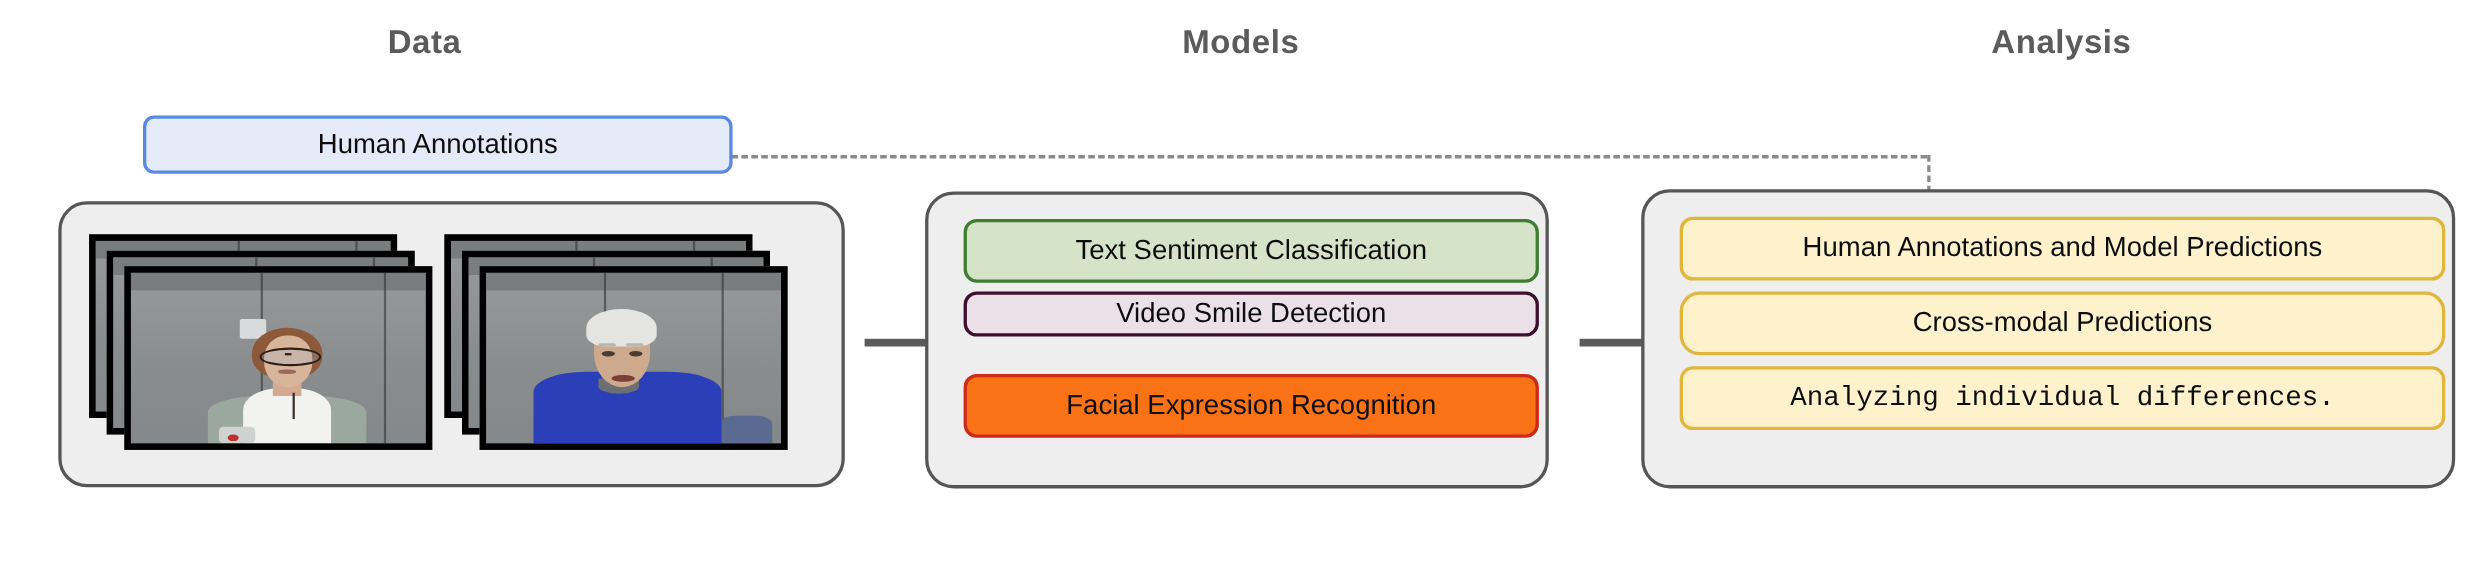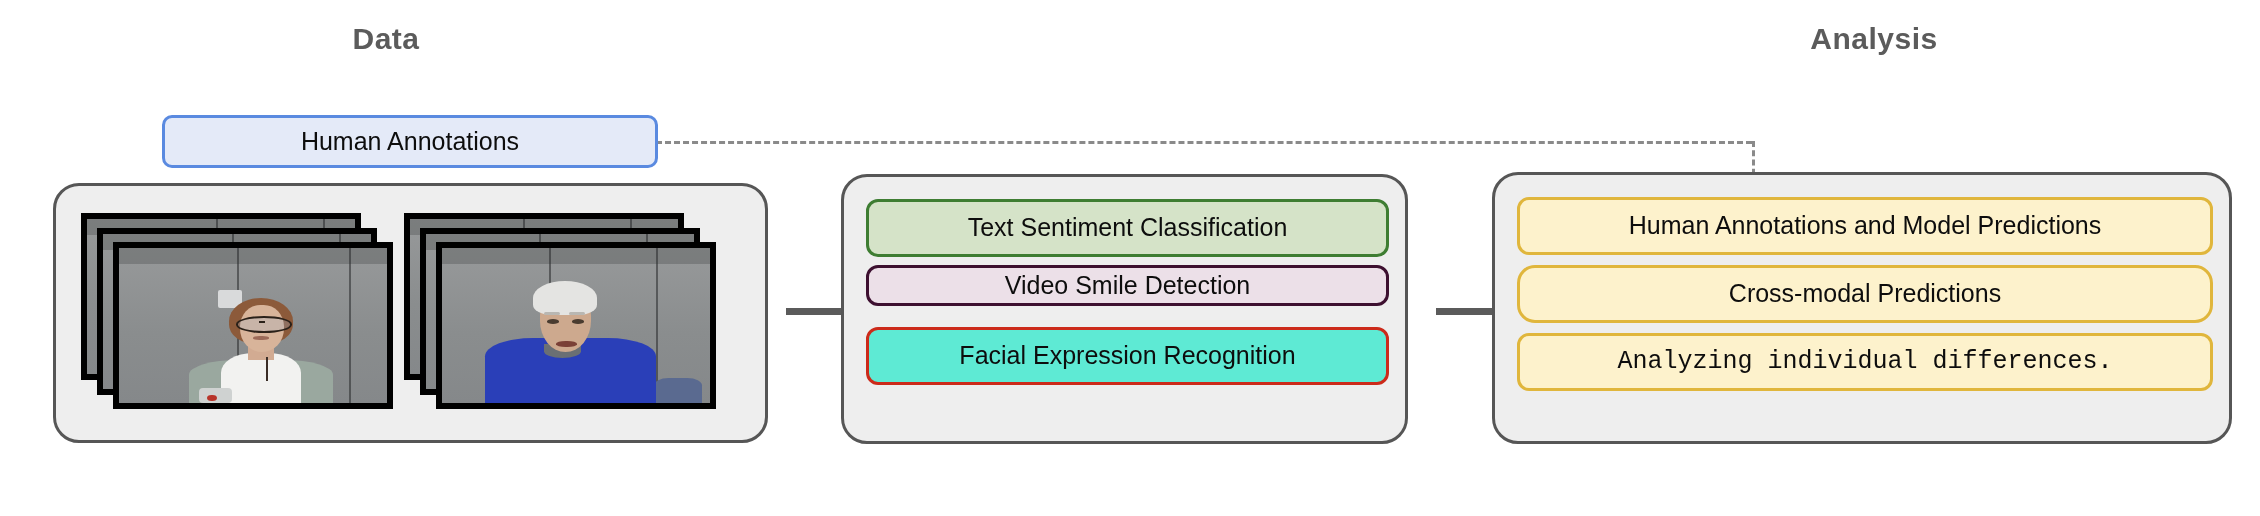--- a/index.html
+++ b/index.html
@@ -60,20 +60,21 @@
     border-radius: 12px;
     border-width: 3px;
     border-style: solid;
     display: flex;
     align-items: center;
     justify-content: center;
     font-size: 25px;
     color: #0d0d0d;
     text-align: center;
     line-height: 1.1;
+    margin-left: 10px;
   }
 
   
   .video-stack {
     position: absolute;
   }
   .vframe {
     position: absolute;
     box-sizing: border-box;
     border: 6px solid #000000;
@@ -272,26 +273,27 @@
     width: 0;
     border-left: 3px dashed #8a8a8a;
   }
 </style>
 </head>
 <body>
 
 <div id="canvas">
 
   <div class="section-title" style="left:386px; top:22px;">Data</div>
+  <div class="section-title" style="left:1128px; top:22px;">Models</div>
   <div class="section-title" style="left:1874px; top:22px;">Analysis</div>
 
   <div class="dash-h" style="left:656px; top:141px; width:1096px;"></div>
   <div class="dash-v" style="left:1752px; top:141px; height:43px;"></div>
 
-  <div class="annot-box" style="left:130px; top:115px; width:496px; height:53px;margin-left:32px;">
+  <div class="annot-box" style="left:130px; top:105px; width:536px; height:53px;">
     <span>Human Annotations</span>
   </div>
 
   <div class="stage-panel" style="left:53px; top:183px; width:715px; height:260px;">
 
     <div class="video-stack" style="left:25px; top:27px; width:320px; height:200px;">
       <div class="vframe" style="left:0px; top:0px; width:280px; height:167px;">
         <div class="wall"></div>
         <div class="rail"></div>
         <div class="seam-a" style="left:48%;"></div>
@@ -357,21 +359,21 @@
 
   <div class="arrow" style="left:786px; top:308px; width:66px;"></div>
 
   <div class="stage-panel" style="left:841px; top:174px; width:567px; height:270px;">
     <div class="item-box" style="left:22px; top:22px; width:523px; height:58px; background:#d5e3c8; border-color:#3e7d32;">
       <span>Text Sentiment Classification</span>
     </div>
     <div class="item-box" style="left:22px; top:88px; width:523px; height:41px; background:#ece0e8; border-color:#3d1030;">
       <span>Video Smile Detection</span>
     </div>
-    <div class="item-box" style="left:22px; top:150px; width:523px; height:58px; background:#5eead4; border-color:#cc2a1a;">
+    <div class="item-box" style="left:22px; top:163px; width:523px; height:58px; background:#f97316; border-color:#cc2a1a;">
       <span>Facial Expression Recognition</span>
     </div>
   </div>
 
   <div class="arrow" style="left:1436px; top:308px; width:66px;"></div>
 
   <div class="stage-panel" style="left:1492px; top:172px; width:740px; height:272px;">
     <div class="item-box" style="left:22px; top:22px; width:696px; height:58px; background:#fdf2cc; border-color:#e0b63c;">
       <span>Human Annotations and Model Predictions</span>
     </div>

